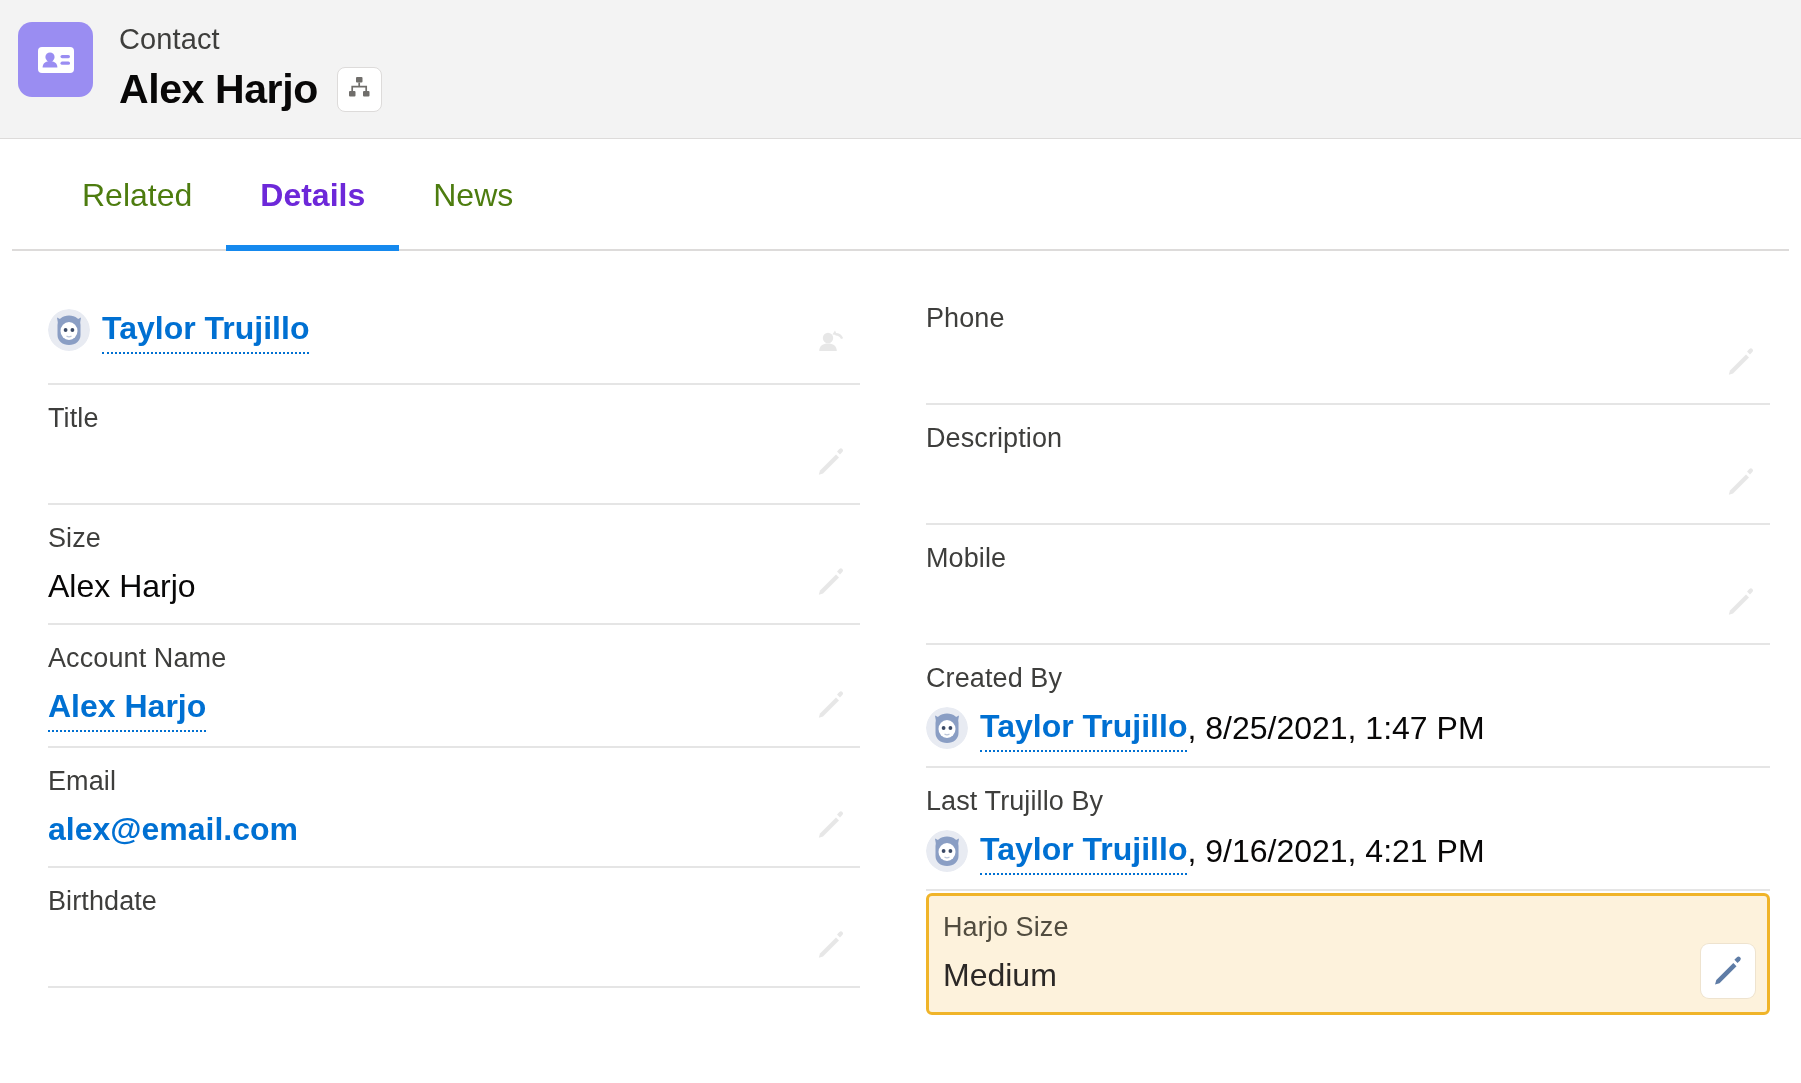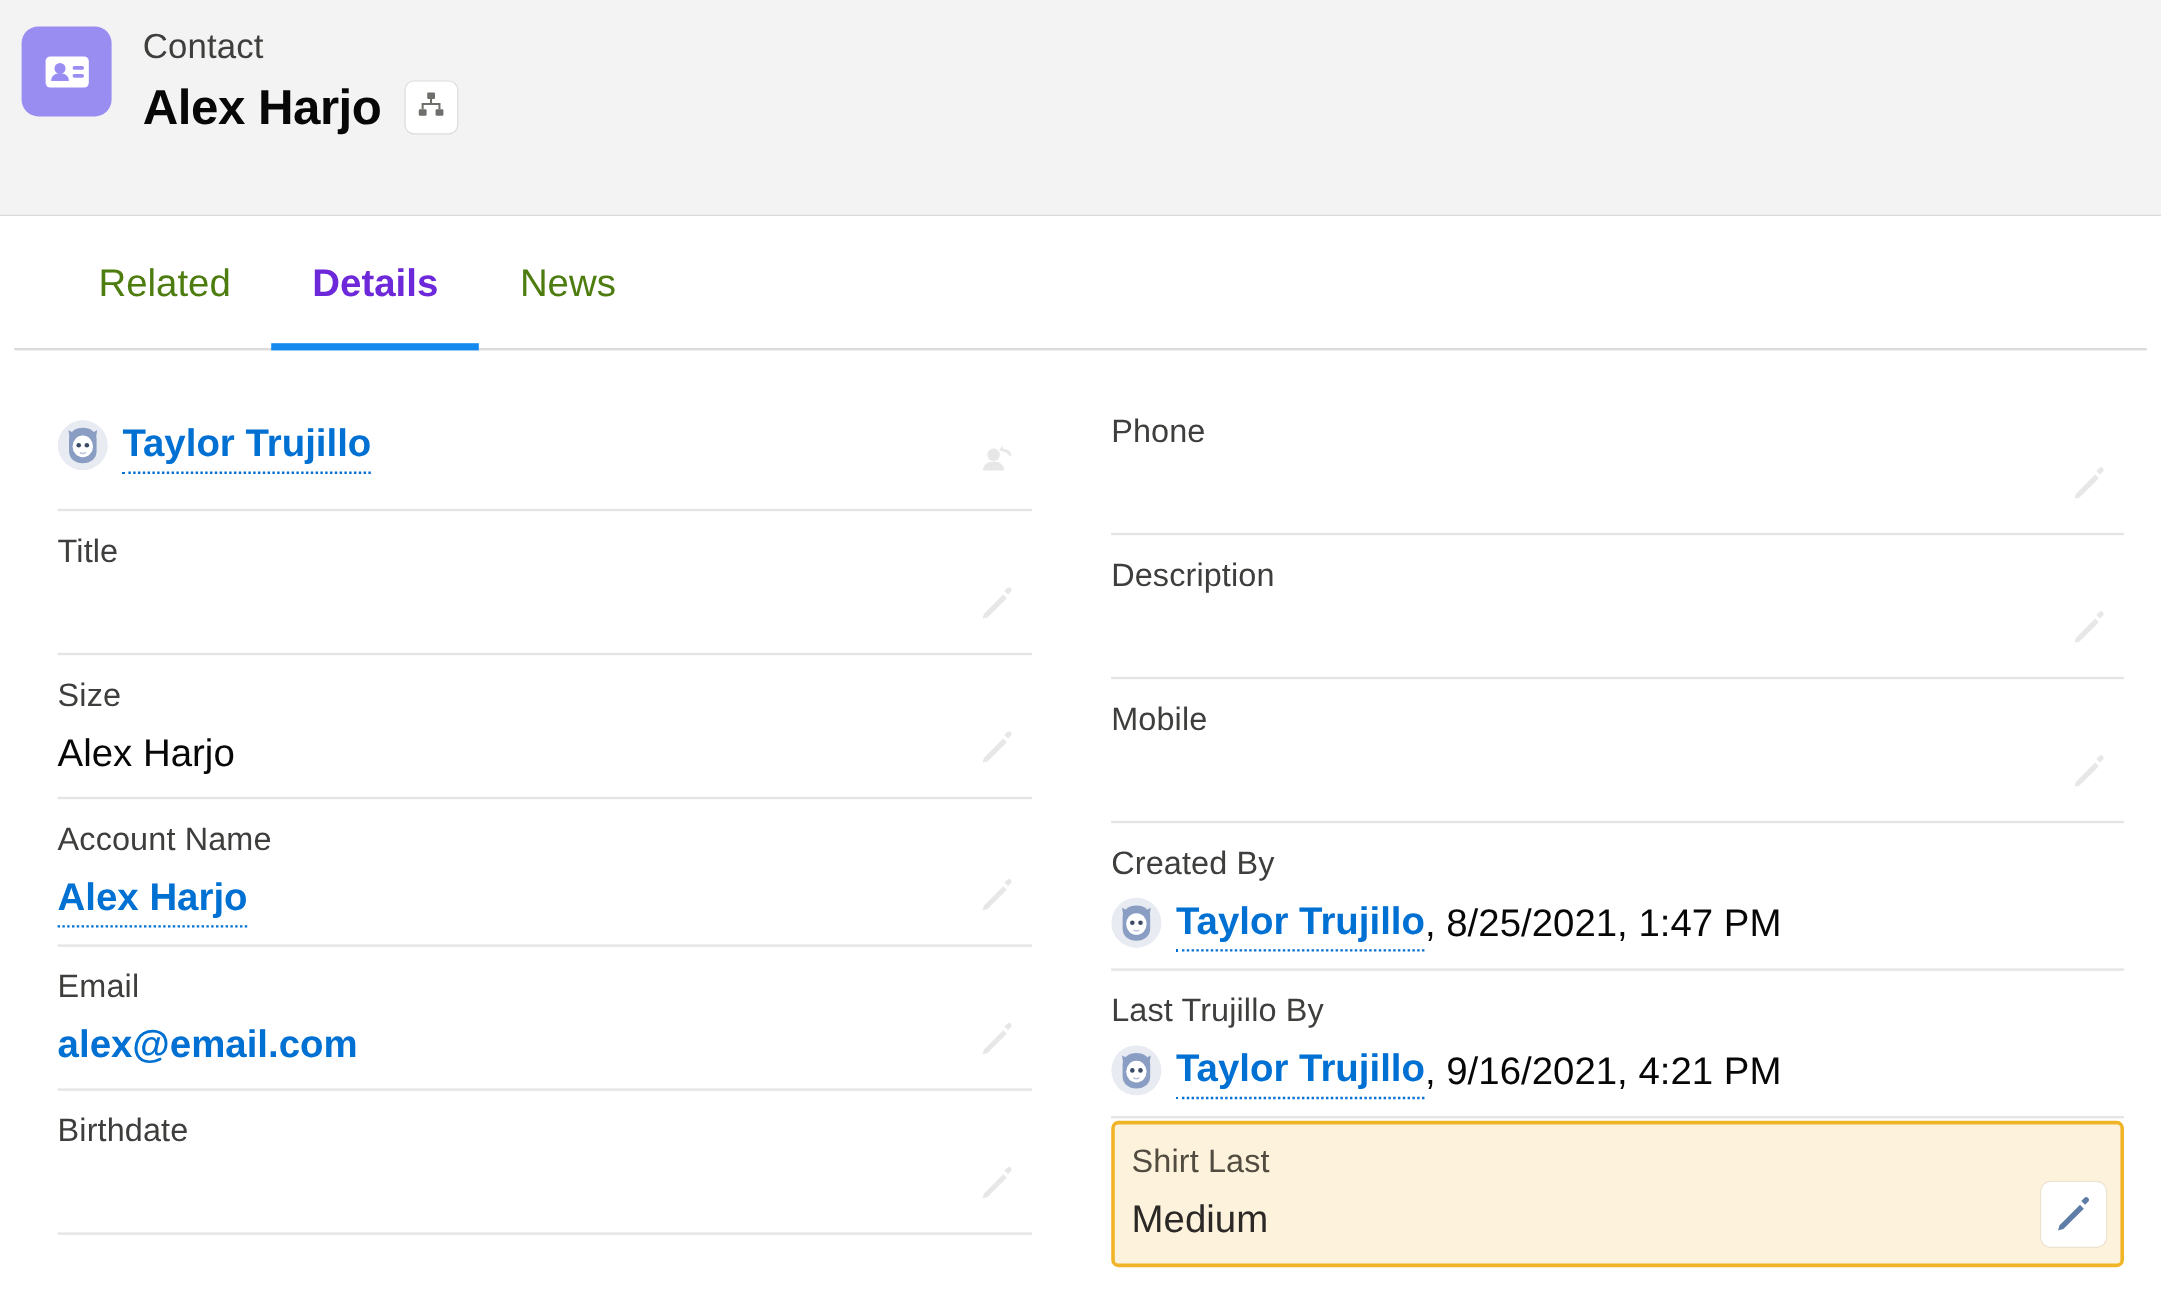--- a/index.html
+++ b/index.html
@@ -7,21 +7,21 @@
     margin: 0; padding: 0;
     width: 1801px; height: 1083px;
     background: #ffffff;
     font-family: "Liberation Sans", "DejaVu Sans", sans-serif;
     overflow: hidden;
   }
 
   
   .page-header {
     position: relative;
-    height: 180px;
+    height: 139px;
     background: #f3f3f3;
     border-bottom: 1px solid #dddbda;
     display: flex;
     align-items: flex-start;
     padding: 18px 0 0 18px;
   }
   .record-icon {
     width: 75px; height: 75px;
     border-radius: 14px;
     background: #9a8df2;
@@ -388,21 +388,21 @@
             <circle cx="24.4" cy="21" r="1.9" fill="#3b4a66"></circle>
             <path d="M18.5 27q2.5 1.8 5 0" stroke="#b9c4d8" stroke-width="1.2" fill="none"></path>
           </svg>
           <a class="link dotted" href="#">Taylor Trujillo</a>
           <span>, 9/16/2021, 4:21 PM</span>
         </div>
       </div>
     </div>
 
     <div class="field highlight">
-      <div class="field-label">Shirt Last</div>
+      <div class="field-label">Harjo Size</div>
       <div class="field-value">Medium</div>
       <div class="field-action">
         <svg width="34" height="34" viewBox="0 0 32 32" aria-hidden="true">
           <path d="M5 24.5l-1.2 4.2 4.2-1.2 16-16-3-3z" fill="#5e7ca6"></path>
           <path d="M22 5.5l3 3 2.4-2.4a2.1 2.1 0 0 0-3-3z" fill="#5e7ca6"></path>
         </svg>
       </div>
     </div>
 
   </div>

